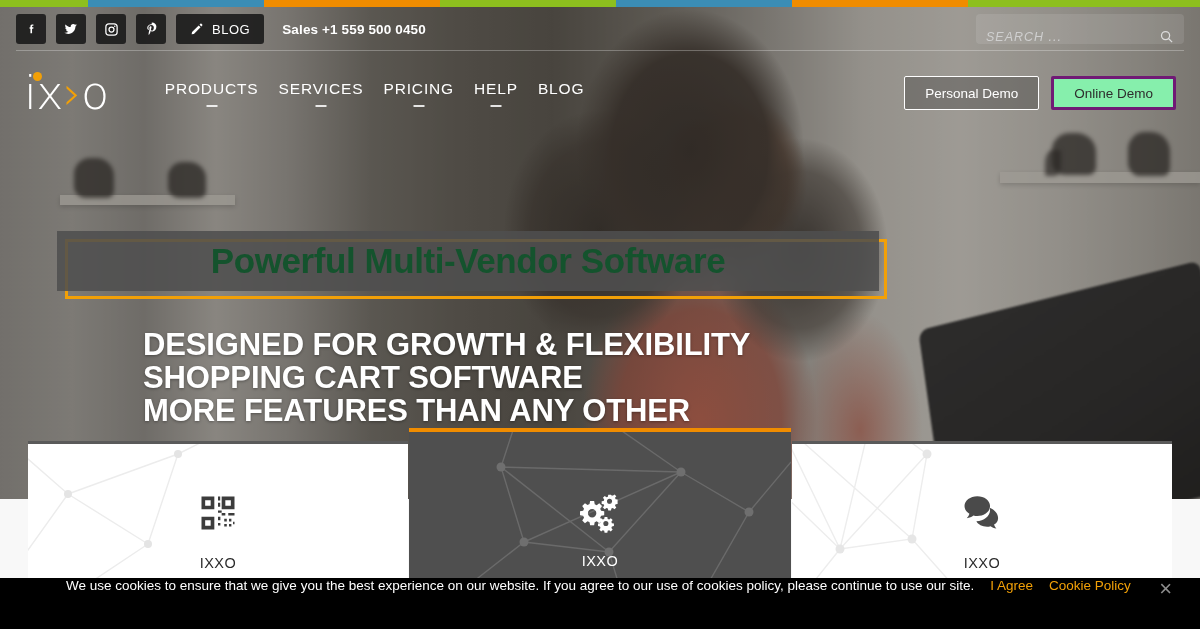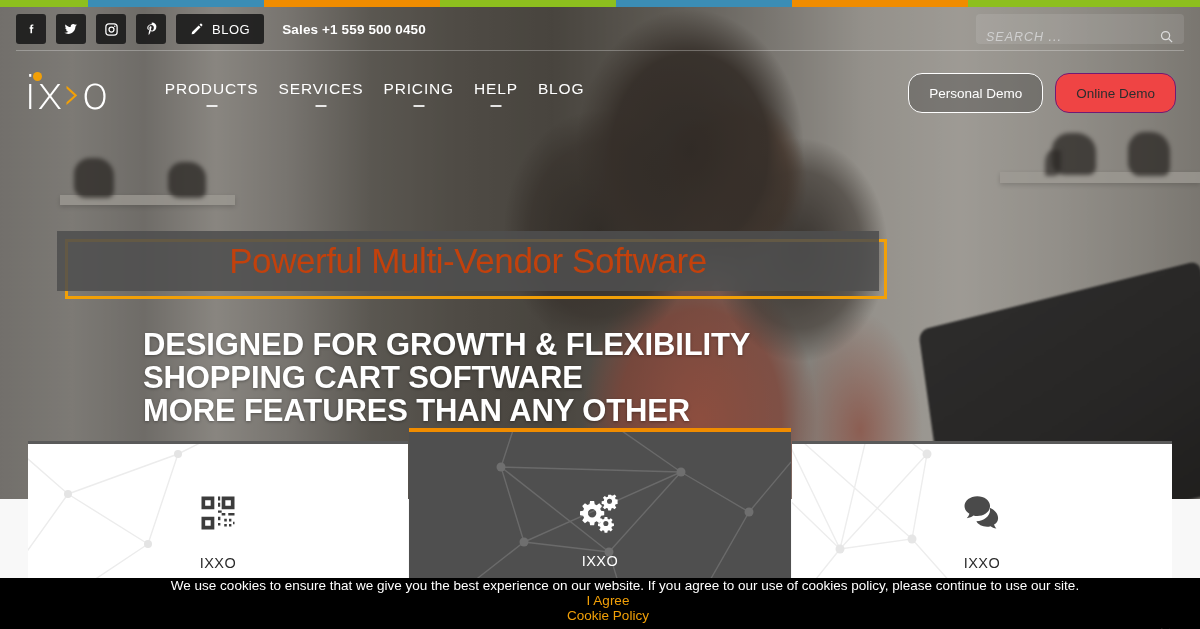--- a/index.html
+++ b/index.html
@@ -92,34 +92,34 @@
   
   #navbar { position:absolute; top:51px; left:0; width:1200px; height:84px; z-index:30; display:flex; align-items:center; padding:0 24px; }
   #logo { display:flex; align-items:flex-end; margin-right:56px; position:relative; cursor:pointer; }
   #logo-text { font-size:46px; font-weight:300; color:#fff; letter-spacing:-.01em; line-height:1; font-family:"DejaVu Sans", sans-serif; }
   #logo-dot { position:absolute; left:9px; top:2px; width:9px; height:9px; border-radius:50%; background:#f2a007; }
   .chev { color:#f2a007; }
   #mainmenu { display:flex; gap:20px; align-items:center; }
   .navitem { position:relative; color:#fff; font-size:15.5px; letter-spacing:.055em; cursor:pointer; padding-bottom:9px; }
   .navitem .caret { position:absolute; left:50%; transform:translateX(-50%); bottom:0; width:11px; height:2px; background:rgba(255,255,255,.85); }
   #navbtns { margin-left:auto; display:flex; gap:12px; align-items:center; }
-  .btn { height:40px; padding:0 20px; display:flex; align-items:center; justify-content:center; font-size:13.5px; cursor:pointer; border-radius:14px; }
+  .btn { height:34px; padding:0 20px; display:flex; align-items:center; justify-content:center; font-size:13.5px; cursor:pointer; border-radius:2px; }
   #btn-personal { border:1px solid #ffffff; background:rgba(40,40,40,.30); color:#fff; }
-  #btn-online { border:1px solid #701a75; background:#ef4444; color:#2d2d2d; }
+  #btn-online { border:3px solid #701a75; background:#86efac; color:#2d2d2d; }
 
   
   #headline-wrap { position:absolute; left:57px; top:231px; z-index:20; }
   #headline-accent { position:absolute; left:8px; top:8px; width:822px; height:60px; border:3px solid #f2a007; }
   #headline-box {
     position:relative; width:822px; height:60px;
     background:rgba(79,79,79,.88);
     display:flex; align-items:center; justify-content:center;
   }
   #headline {
-    color:#c2410c; font-size:35px; font-weight:normal; letter-spacing:-.012em;
+    color:#14532d; font-size:35px; font-weight:bold; letter-spacing:-.012em;
     font-family:"Liberation Sans", sans-serif;
   }
   #subhead { position:absolute; left:143px; top:329px; z-index:20; }
   #subhead div {
     color:#fff; font-size:31px; font-weight:bold; line-height:1.06;
     letter-spacing:-.004em; text-shadow:0 1px 3px rgba(0,0,0,.35);
   }
 
   
   #cards { position:absolute; left:0; top:425px; width:1200px; height:156px; z-index:25; }
@@ -136,21 +136,21 @@
   #card3 { left:792px; width:380px; background:#ffffff; border-top:3px solid #5a5a5a; }
   #card3 .card-label { color:#2b2b2b; }
 
   
   #page-bg { position:absolute; top:499px; left:0; width:1200px; height:130px; background:#f8f8f8; z-index:10; }
 
   
   #cookiebar {
     position:absolute; left:0; bottom:0; width:1200px; height:51px;
     background:#000000; z-index:60;
-    display:flex; align-items:center; padding:0 16px;flex-direction:column;
+    display:flex; align-items:flex-start; padding:0 16px;
   }
   #cookietext { color:#ffffff; font-size:13.5px; margin-left:50px; }
   .cookielink { color:#f2a007; font-size:13.5px; margin-left:16px; cursor:pointer; text-decoration:none; }
   #cookieclose { margin-left:auto; margin-right:12px; color:#8d8d8d; font-size:22px; line-height:1; cursor:pointer; font-weight:300; }
 </style>
 </head>
 <body>
 
 <div id="page">
 

